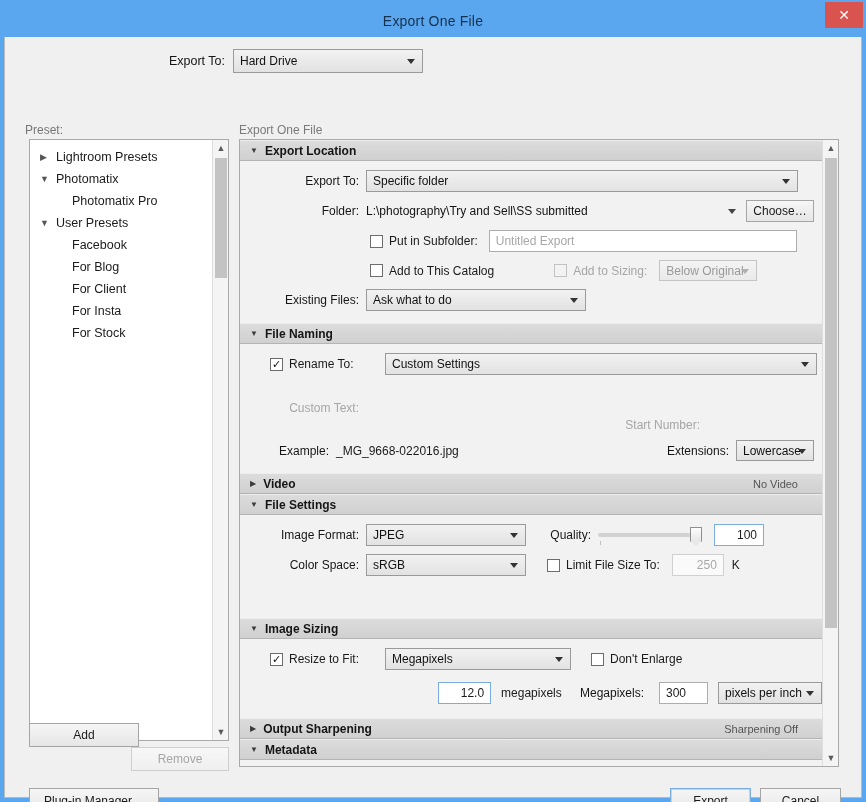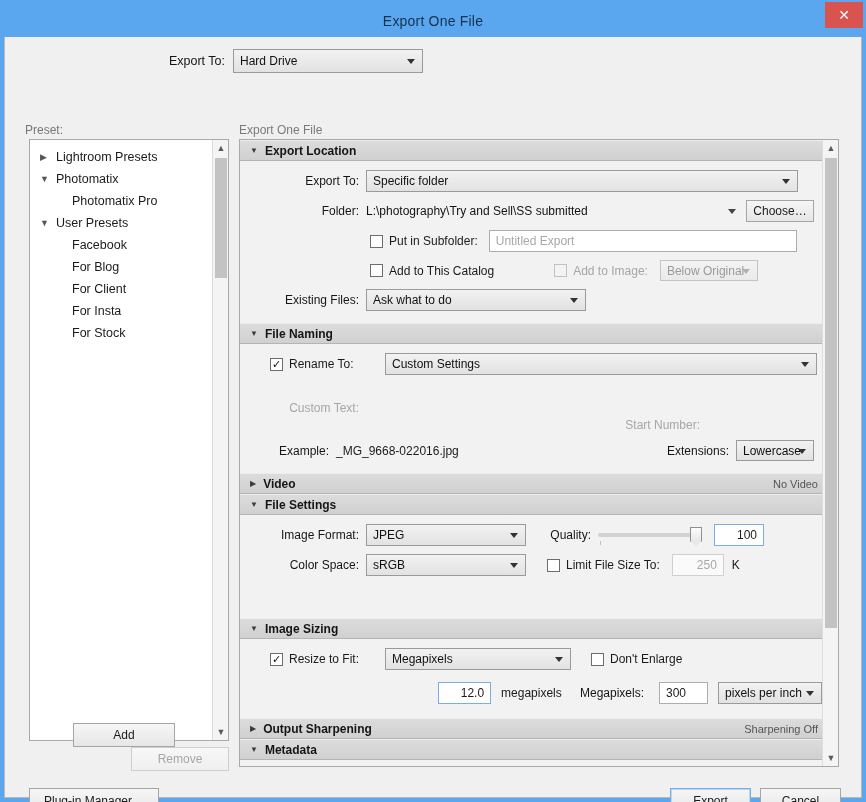--- a/index.html
+++ b/index.html
@@ -137,21 +137,21 @@
     background: linear-gradient(#f6f6f6, #e6e6e6);
     border: 1px solid #a5a5a5;
     height: 24px;
     display: flex; align-items: center; justify-content: center;
     font-size: 12px; color: #1a1a1a; cursor: pointer;
   }
   .btn.dis { color: #a6a6a6; border-color: #cfcfcf;
     background: linear-gradient(#f7f7f7,#efefef); cursor: default; }
   .btn.focused { border-color: #7aaede; box-shadow: 0 0 0 1px #b9d6f2 inset; }
 
-  .add-btn { position: absolute; left: 24px; top: 686px; width: 102px; margin-left: 44px; }
+  .add-btn { position: absolute; left: 24px; top: 686px; width: 110px; }
   .remove-btn { position: absolute; left: 126px; top: 710px; width: 98px; }
   .plugin-btn { position: absolute; left: 24px; top: 751px; width: 130px; height: 26px;}
   .export-btn { position: absolute; left: 665px; top: 751px; width: 81px; height: 26px;}
   .cancel-btn { position: absolute; left: 755px; top: 751px; width: 81px; height: 26px;}
 
   
   .right-caption {
     position: absolute; left: 234px; top: 86px;
     font-size: 12px; color: #7b7b7b;
   }
@@ -174,21 +174,21 @@
     position: absolute; left: 2px; top: 18px; width: 12px; height: 470px;
     background: #c3c3c3; cursor: pointer;
   }
 
   .sec-head {
     height: 21px;
     background: linear-gradient(#dcdcdc,#d0d0d0);
     border-top: 1px solid #ededed;
     border-bottom: 1px solid #b4b4b4;
     display: flex; align-items: center;
-    padding: 0 4px 0 10px;
+    padding: 0 24px 0 10px;
     cursor: pointer;
   }
   .sec-head .tri { color: #3b3b3b; font-size: 8px; margin-right: 7px; }
   .sec-head .nm { font-weight: bold; font-size: 12px; color: #151515; }
   .sec-head .status { margin-left: auto; font-weight: normal; font-size: 11px; color: #555; }
 
   .sec-body { background: #f2f2f2; padding: 9px 0 10px 0; }
 
   .row { display: flex; align-items: center; margin-bottom: 8px; }
   .lbl { text-align: right; padding-right: 7px; font-size: 12px; color: #161616; }
@@ -327,21 +327,21 @@
             <div class="cb"></div>
             <span class="cb-lbl">Put in Subfolder:</span>
             <div class="txt ph" style="width:308px;margin-left:11px;">Untitled Export</div>
           </div>
 
           <div class="row">
             <div style="width:130px;"></div>
             <div class="cb"></div>
             <span class="cb-lbl">Add to This Catalog</span>
             <div class="cb dis" style="margin-left:60px;"></div>
-            <span class="cb-lbl dim">Add to Image:</span>
+            <span class="cb-lbl dim">Add to Sizing:</span>
             <div class="sel disabled" style="width:98px;height:21px;margin-left:12px;">
               <span>Below Original</span>
             </div>
           </div>
 
           <div class="row" style="margin-bottom:2px;">
             <div class="lbl" style="width:126px;">Existing Files:</div>
             <div class="sel" style="width:220px;">
               <span>Ask what to do</span>
             </div>

